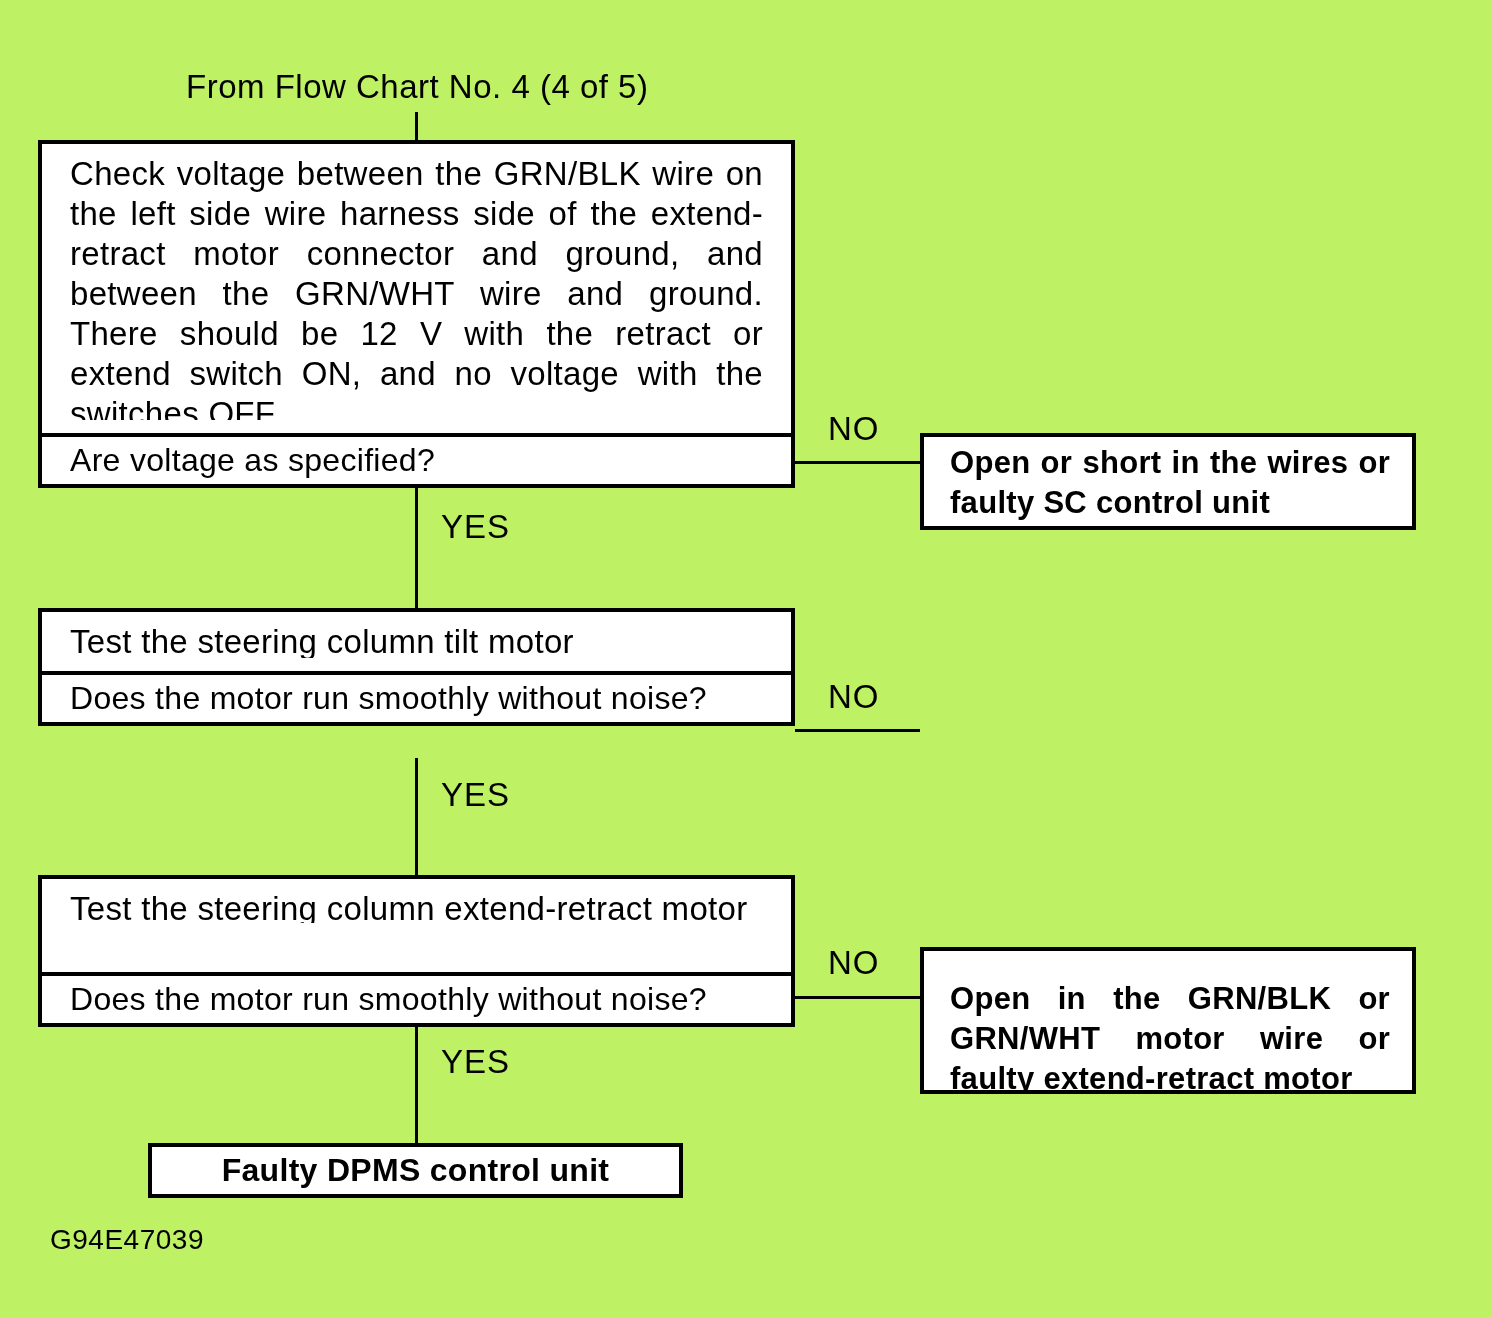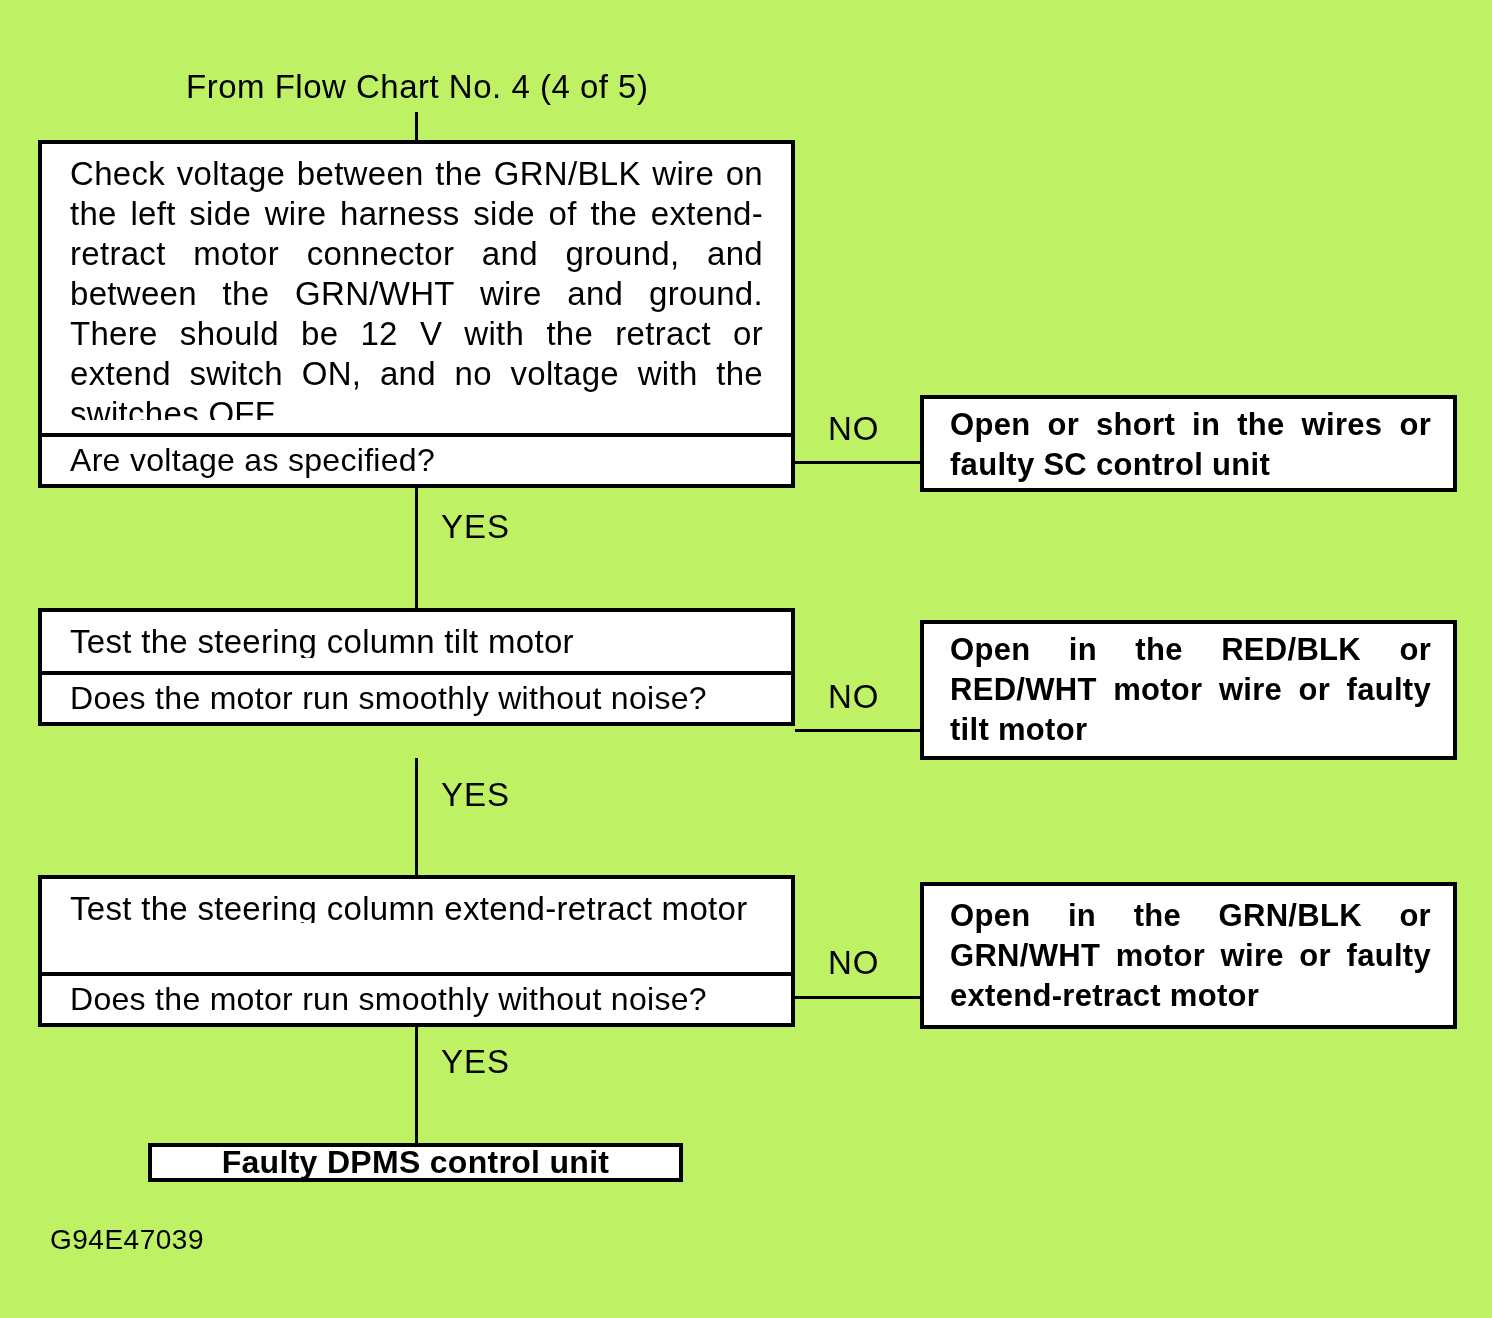--- a/index.html
+++ b/index.html
@@ -55,38 +55,39 @@
     padding: 0 28px;
     font-size: 32px;
     letter-spacing: 0.3px;
     white-space: nowrap;
     overflow: hidden;
     margin-top: 13px;
   }
   .resultbox {
     position: absolute;
     left: 920px;
-    width: 537px;
+    width: 496px;
     border: 4px solid #000;
     box-sizing: border-box;
     background: #fff;
     padding: 6px 22px 0 26px;
     font-size: 31px;
     font-weight: bold;
     line-height: 40px;
     letter-spacing: 0.3px;
     text-align: justify;
     overflow: hidden;
+    margin-top: 38px;
   }
   .finalbox {
     position: absolute;
     left: 148px;
     top: 1143px;
     width: 535px;
-    height: 39px;
+    height: 55px;
     border: 4px solid #000;
     box-sizing: border-box;
     background: #fff;
     display: flex;
     align-items: center;
     justify-content: center;
     font-size: 32px;
     font-weight: bold;
     letter-spacing: 0.3px;
     white-space: nowrap;
@@ -131,33 +132,32 @@
   <div class="vline" style="left:415px; top:488px; width:3px; height:120px;"></div>
   <div class="branch-label" style="left:441px; top:508px;">YES</div>
 
   <div class="stepbox" style="top:608px; height:118px;">
     <div class="instruction">Test the steering column tilt motor</div>
     <div class="question">Does the motor run smoothly without noise?</div>
   </div>
 
   <div class="hline" style="left:795px; top:729px; width:125px; height:3px;"></div>
   <div class="branch-label" style="left:828px; top:678px;">NO</div>
-  <div class="resultbox" style="top:620px; height:140px;">Open in the RED/BLK or RED/WHT motor wire or faulty tilt motor</div>
 
   <div class="vline" style="left:415px; top:758px; width:3px; height:117px;"></div>
   <div class="branch-label" style="left:441px; top:776px;">YES</div>
 
   <div class="stepbox" style="top:875px; height:152px;gap:36px;">
     <div class="instruction">Test the steering column extend-retract motor</div>
     <div class="question">Does the motor run smoothly without noise?</div>
   </div>
 
   <div class="hline" style="left:795px; top:996px; width:125px; height:3px;"></div>
   <div class="branch-label" style="left:828px; top:944px;">NO</div>
-  <div class="resultbox" style="top:882px; height:147px; padding-top:10px;">Open in the GRN/BLK or GRN/WHT motor wire or faulty extend-retract motor</div>
+  <div class="resultbox" style="top:909px; height:147px; padding-top:28px;">Open in the GRN/BLK or GRN/WHT motor wire or faulty extend-retract motor</div>
 
   <div class="vline" style="left:415px; top:1027px; width:3px; height:116px;"></div>
   <div class="branch-label" style="left:441px; top:1043px;">YES</div>
 
   <div class="finalbox">Faulty DPMS control unit</div>
 
   <div class="figure-code">G94E47039</div>
 
 </div>
 

